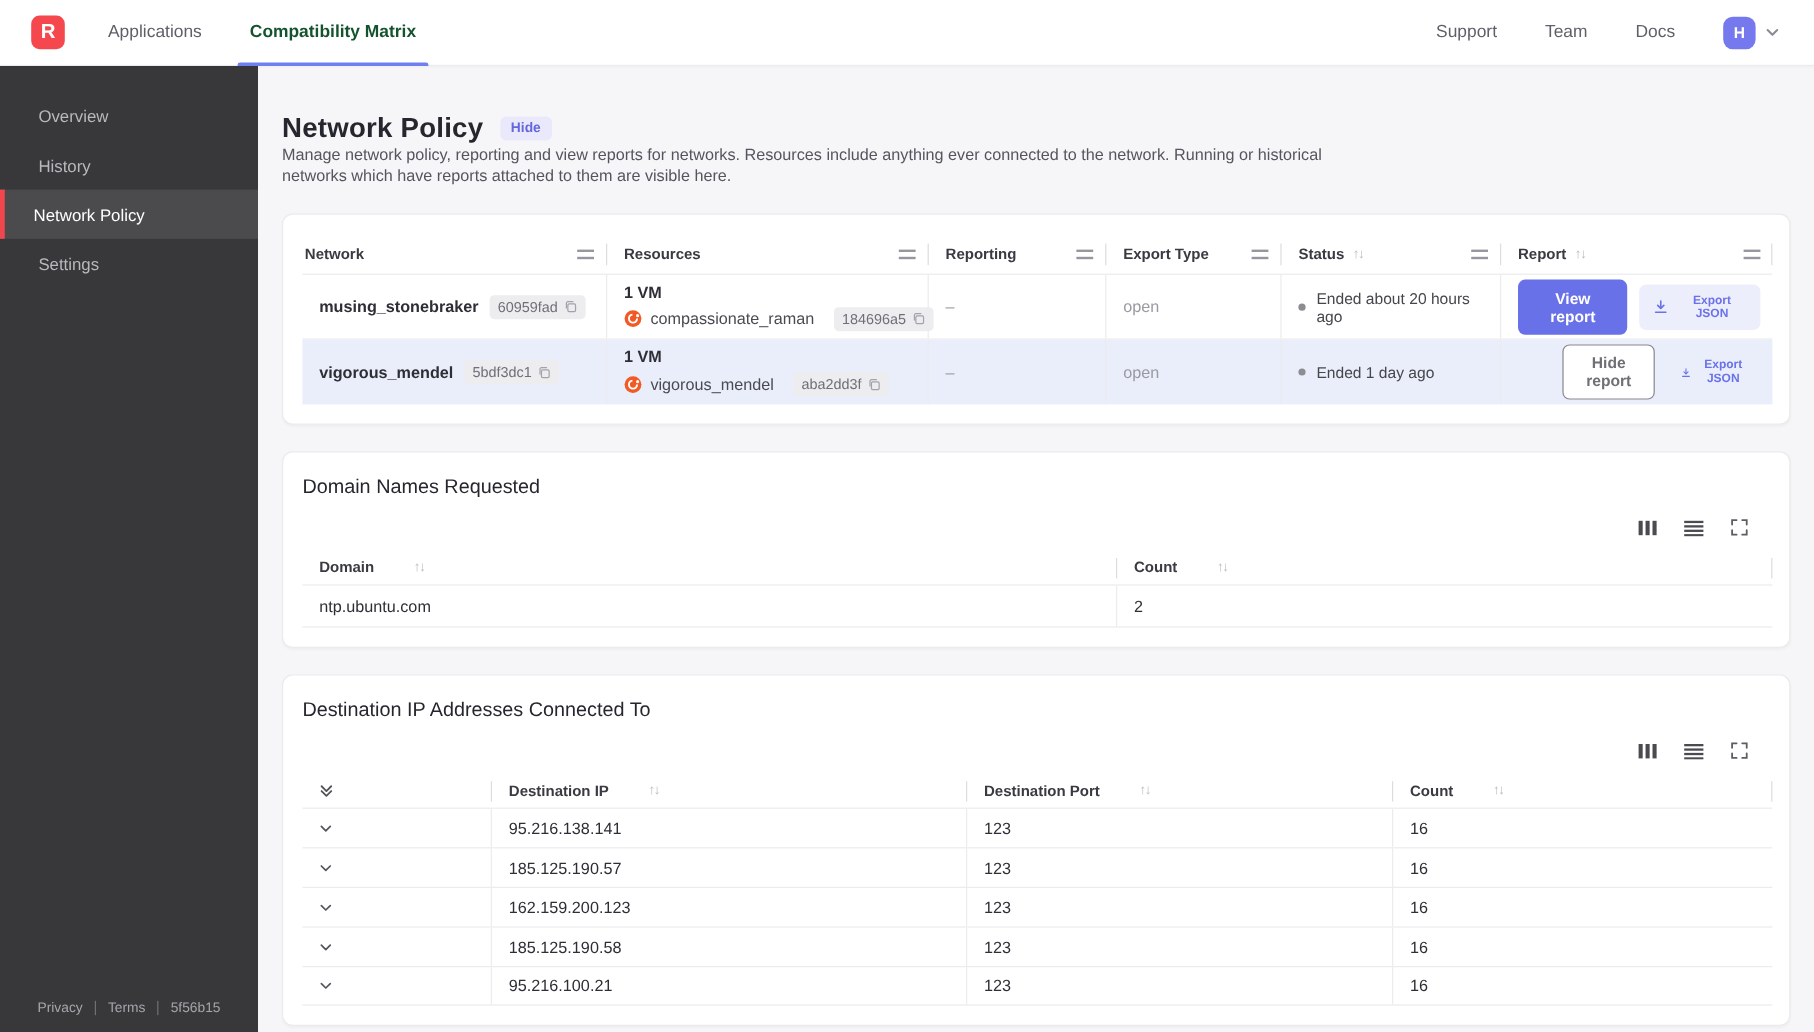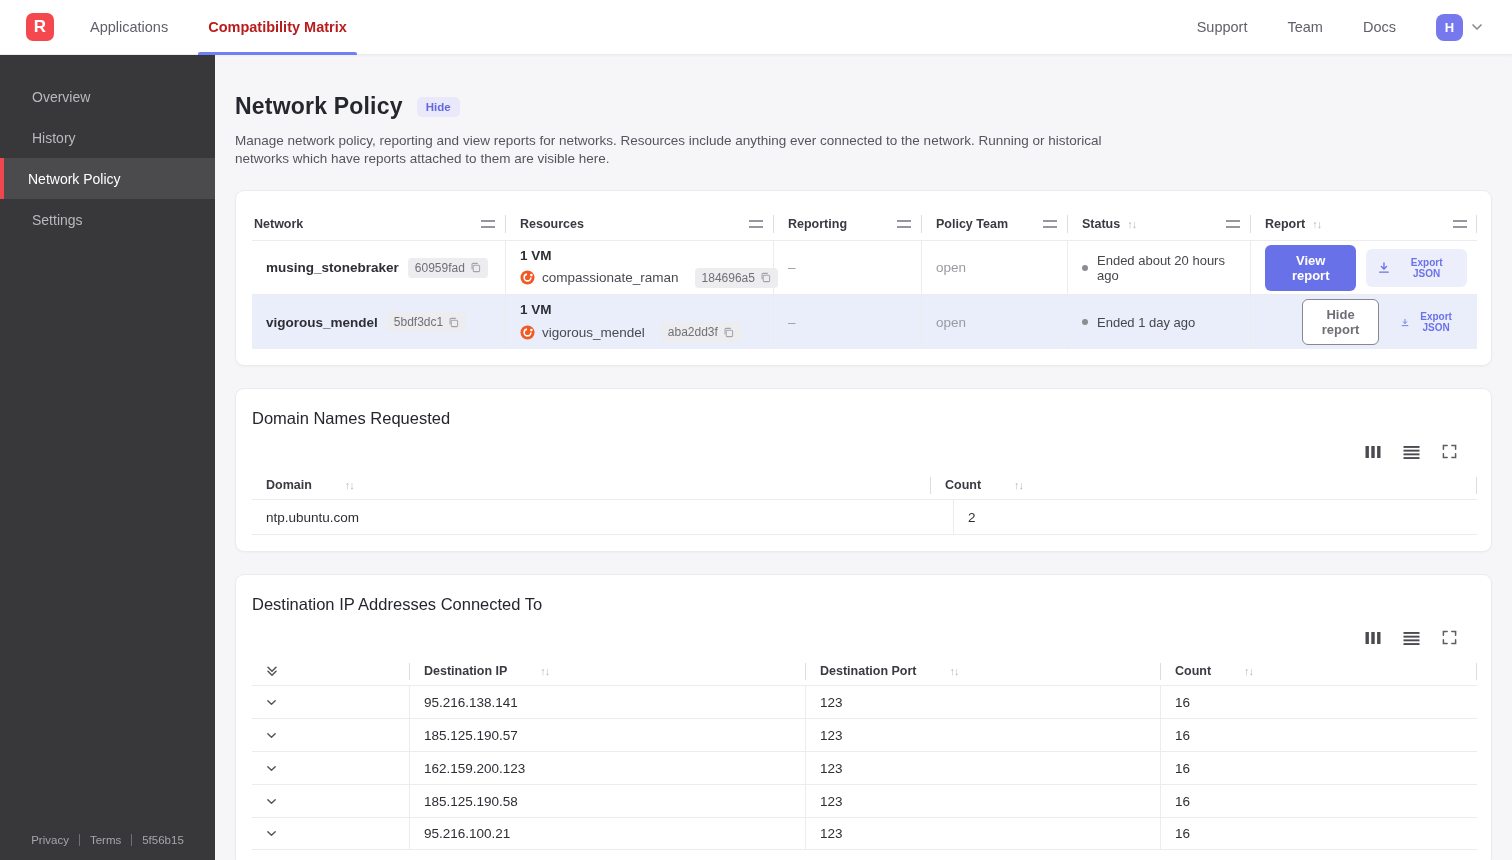--- a/index.html
+++ b/index.html
@@ -9,21 +9,21 @@
   
   .topbar { position:fixed; top:0; left:0; width:1512px; height:55px; background:#fff;
     border-bottom:1px solid #ececef; box-shadow:0 1px 2px rgba(0,0,0,.04); display:flex;
     align-items:center; z-index:30; }
   .logo { width:28px; height:28px; border-radius:7px; background:#f5484e; color:#fff;
     font-weight:bold; font-size:17px; display:flex; align-items:center; justify-content:center;
     margin-left:26px; }
   .top-tabs { display:flex; height:55px; margin-left:36px; }
   .top-tab { display:flex; align-items:center; padding:0 0; margin-right:40px; font-size:14.5px;
     color:#5f5f6a; position:relative; cursor:pointer; }
-  .top-tab.active { color:#b91c1c; font-weight:bold; }
+  .top-tab.active { color:#14532d; font-weight:bold; }
   .top-tab.active::after { content:""; position:absolute; left:-10px; right:-10px; bottom:0;
     height:3px; background:#7080f0; border-radius:2px 2px 0 0; }
   .top-right { margin-left:auto; display:flex; align-items:center; margin-right:28px; }
   .top-link { font-size:14.5px; color:#5f5f6a; margin-right:40px; cursor:pointer;text-align:center; }
   .avatar { width:27px; height:27px; border-radius:8px; background:#7678ee; color:#fff;
     font-size:13px; font-weight:bold; display:flex; align-items:center; justify-content:center; }
   .avatar-caret { margin-left:7px; display:flex; }
 
   
   .sidebar { position:fixed; top:55px; left:0; bottom:0; width:215px; background:#38383b;
@@ -37,21 +37,21 @@
     justify-content:center; font-size:11.5px; color:#a5a5ab; height:28px; }
   .side-footer span.link { cursor:pointer; }
   .side-sep { width:1px; height:12px; background:#6f6f75; margin:0 10px; }
 
   
   .main { position:absolute; top:55px; left:215px; width:1297px; height:805px; padding:38px 20px 0 20px; }
   .page-head { display:flex; align-items:center; }
   .page-title { font-size:23px; font-weight:bold; color:#26262e; letter-spacing:.2px; }
   .beta { margin-left:14px; background:#e9e9fb; color:#6467dd; font-size:11.5px; font-weight:bold;
     border-radius:5px; padding:4px 9px; }
-  .page-desc { margin-top:12px; font-size:13.5px; line-height:18px; color:#55555e; max-width:872px; }
+  .page-desc { margin-top:0; font-size:13.5px; line-height:18px; color:#55555e; max-width:872px; }
 
   .card { background:#fff; border:1px solid #ebebee; border-radius:9px; width:1257px;
     box-shadow:0 1px 2px rgba(20,20,40,.03); }
   .card1 { margin-top:22px; padding:16px; }
   .card2, .card3 { margin-top:22px; padding:20px 16px 16px 16px; }
 
   
   .ntable { width:1225px; font-size:13.5px; }
   .nt-head { display:grid; grid-template-columns:253px 268px 148px 146px 183px 227px;
     height:34px; align-items:center; border-bottom:1px solid #ececef; }
@@ -101,21 +101,21 @@
     font-weight:bold; color:#3a3a42; border-left:1px solid #dcdce1;gap:26px; }
   .rt-hcell.nob { border-left:none; }
   .rt-hend { position:absolute; right:0; top:6px; height:17px; border-left:1px solid #dcdce1; }
   .rt-row { display:grid; align-items:center; border-top:1px solid #ececef; }
   .rt-row:last-child { border-bottom:1px solid #ececef; }
   .rt-cell { padding-left:14px; height:100%; display:flex; align-items:center;
     border-left:1px solid #ececef; color:#2e2e36; }
   .rt-cell.nob { border-left:none; }
   .cols2 { grid-template-columns:678px 547px; }
   .cols4 { grid-template-columns:157px 396px 355px 317px; }
-  .rt-row.h36 { height:36px;gap:23px; }
+  .rt-row.h36 { height:36px; }
   .rt-row.h33 { height:33px; }
   .exp-cell { padding-left:13px; }
 </style>
 </head>
 <body>
 
 <div class="topbar">
   <div class="logo">R</div>
   <div class="top-tabs">
     <div class="top-tab">Applications</div>
@@ -170,21 +170,21 @@
           <span>Resources</span>
           <span class="spacer"></span>
             <span class="drag"></span>
         </div>
         <div class="nt-hcell">
           <span>Reporting</span>
           <span class="spacer"></span>
             <span class="drag"></span>
         </div>
         <div class="nt-hcell">
-          <span>Policy Team</span>
+          <span>Export Type</span>
           <span class="spacer"></span>
             <span class="drag"></span>
         </div>
         <div class="nt-hcell">
           <span>Status</span>
           <span class="sort">↑↓</span>
           <span class="spacer"></span>
             <span class="drag"></span>
         </div>
         <div class="nt-hcell">

